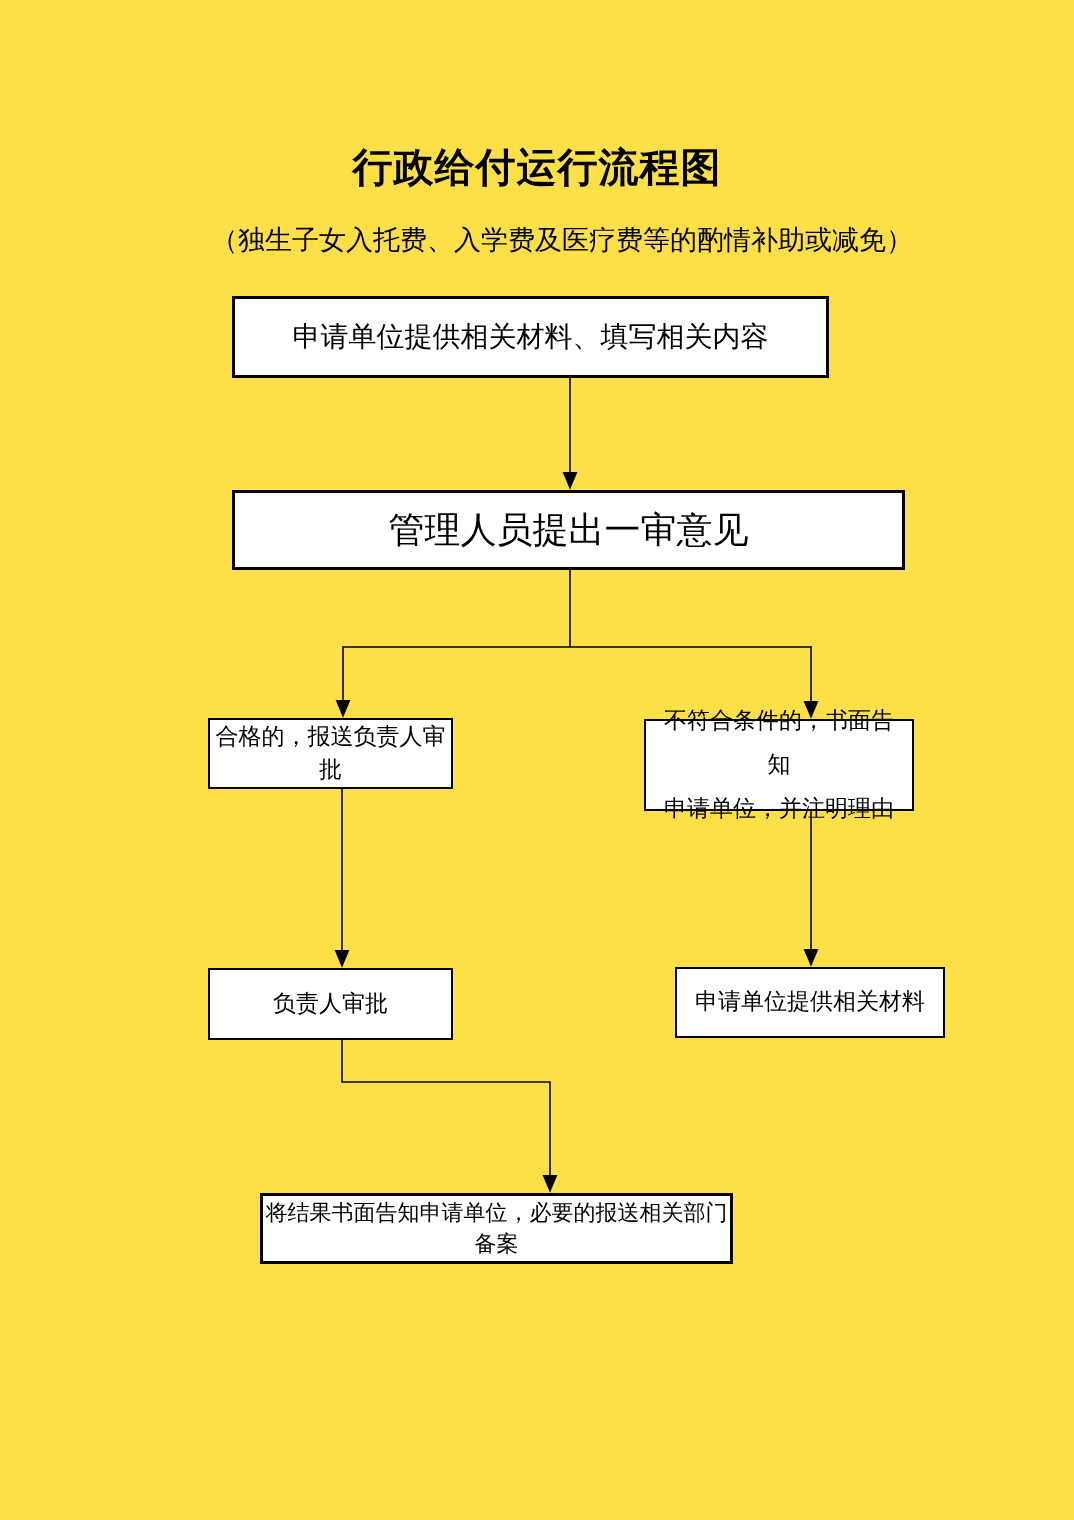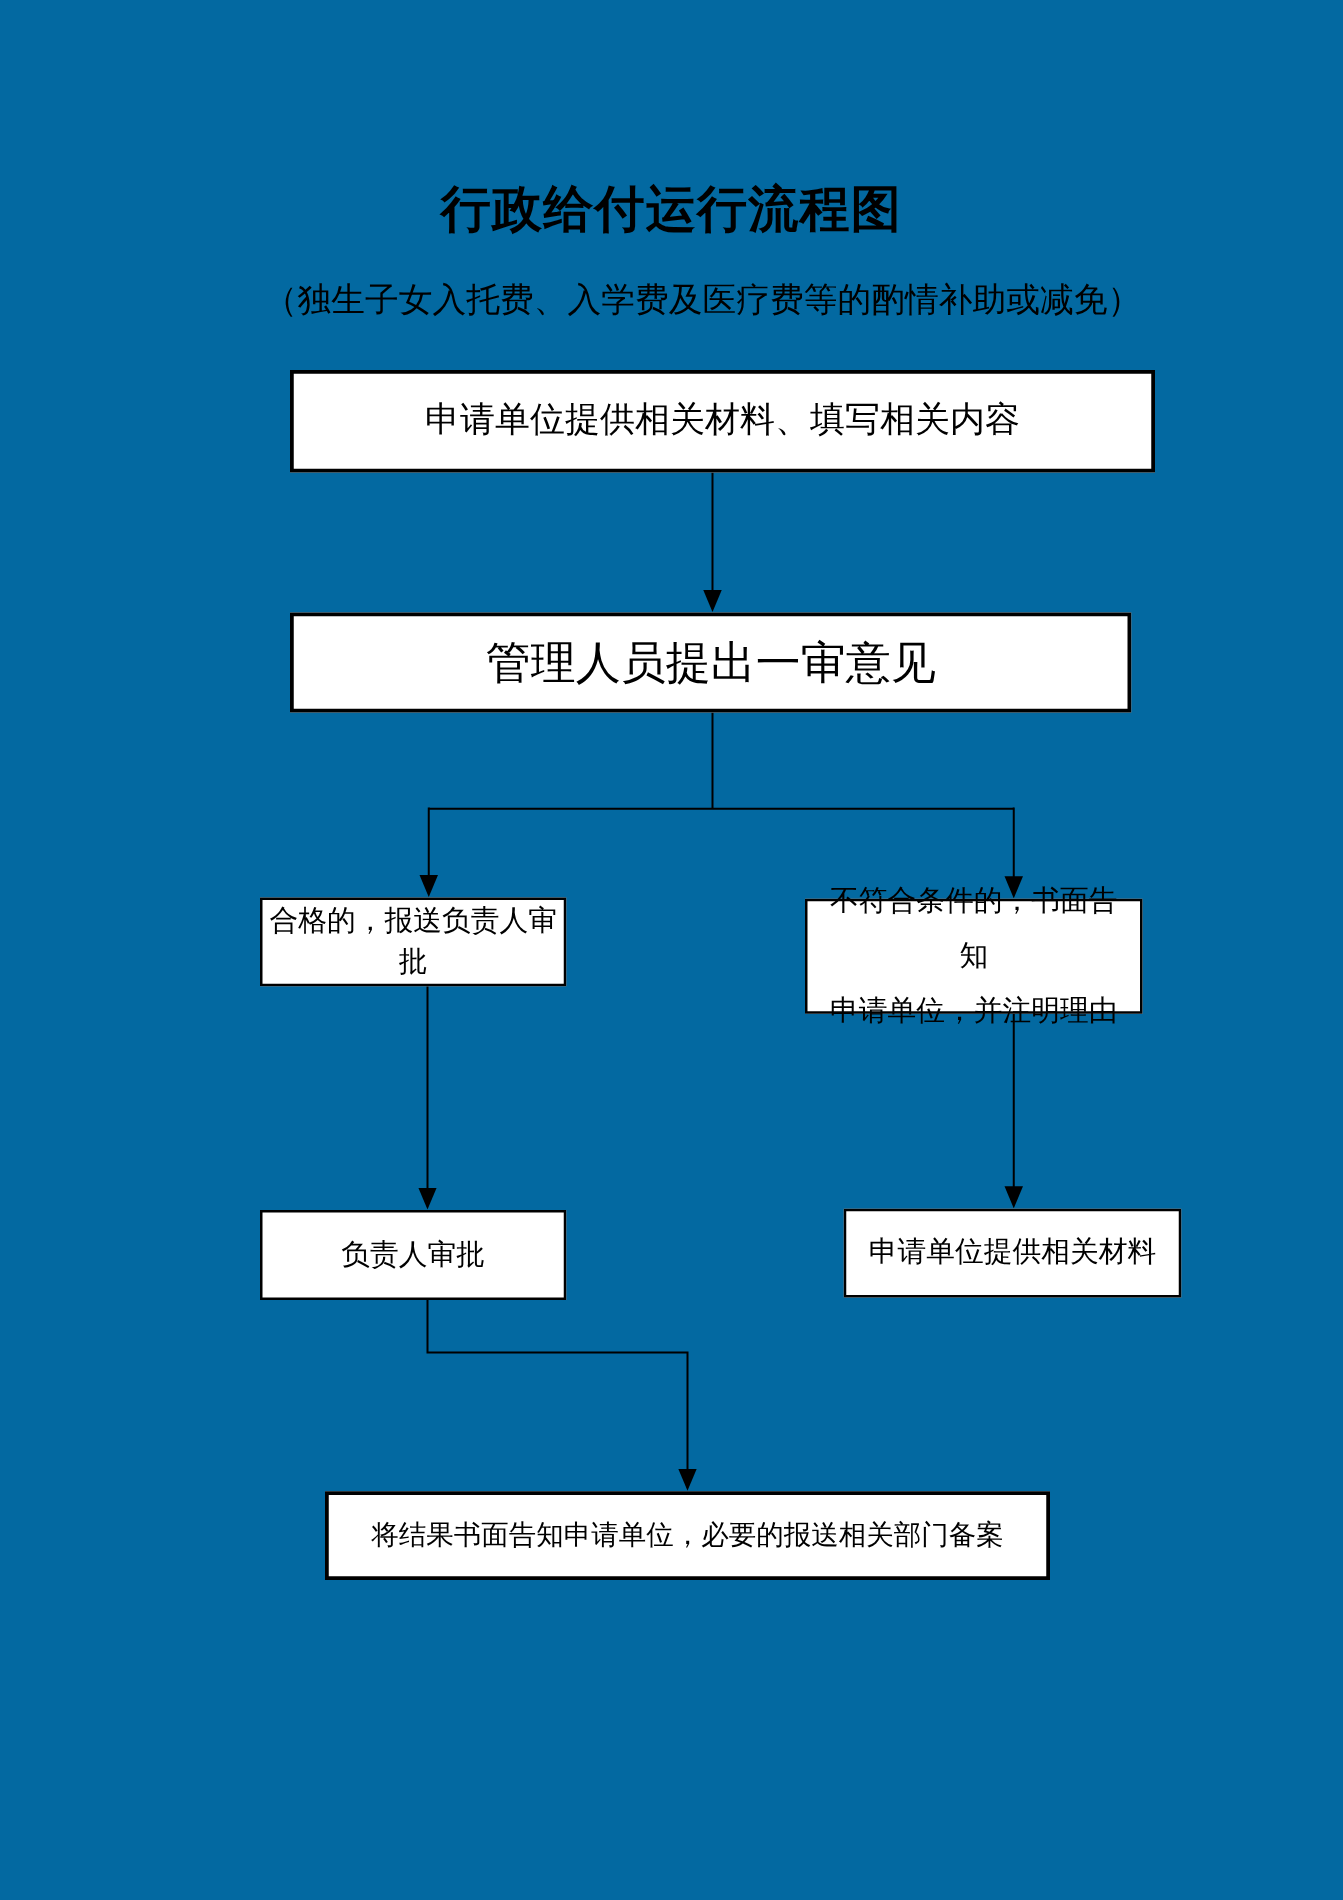--- a/index.html
+++ b/index.html
@@ -4,21 +4,21 @@
 <style>
   html, body {
     margin: 0;
     padding: 0;
     background: #ffffff;
   }
   .page {
     position: relative;
     width: 1074px;
     height: 1520px;
-    background: #0369a1;
+    background: #fde047;
     color: #000000;
     font-family: "Liberation Serif", "DejaVu Serif", serif;
     overflow: hidden;
   }
   .title {
     position: absolute;
     left: 0;
     top: 140px;
     width: 1074px;
     text-align: center;
@@ -49,42 +49,42 @@
     border: 2px solid #000000;
     background: #ffffff;
     display: flex;
     align-items: center;
     justify-content: center;
     text-align: center;
     font-size: 23px;
     line-height: 1.4;
   }
   .node-apply {
-    left: 232px; top: 296px; width: 692px; height: 82px;
+    left: 232px; top: 296px; width: 597px; height: 82px;
     border-width: 3px; font-size: 28px;
   }
   .node-first-review {
     left: 232px; top: 490px; width: 673px; height: 80px;
     border-width: 3px; font-size: 36px;
   }
   .node-qualified {
     left: 208px; top: 718px; width: 245px; height: 71px;
   }
   .node-unqualified {
     left: 644px; top: 719px; width: 270px; height: 92px;
     padding: 10px 10px; line-height: 1.9; white-space: pre-line;
   }
   .node-leader-approve {
     left: 208px; top: 968px; width: 245px; height: 72px;
   }
   .node-negative-report {
     left: 675px; top: 967px; width: 270px; height: 71px;
   }
   .node-notify {
-    left: 260px; top: 1193px; width: 580px; height: 71px;
+    left: 260px; top: 1193px; width: 473px; height: 71px;
     border-width: 3px; font-size: 22px;
   }
 </style>
 </head>
 <body>
 
 <div class="page">
 
   <h1 class="title">行政给付运行流程图</h1>
   <div class="subtitle">（独生子女入托费、入学费及医疗费等的酌情补助或减免）</div>

